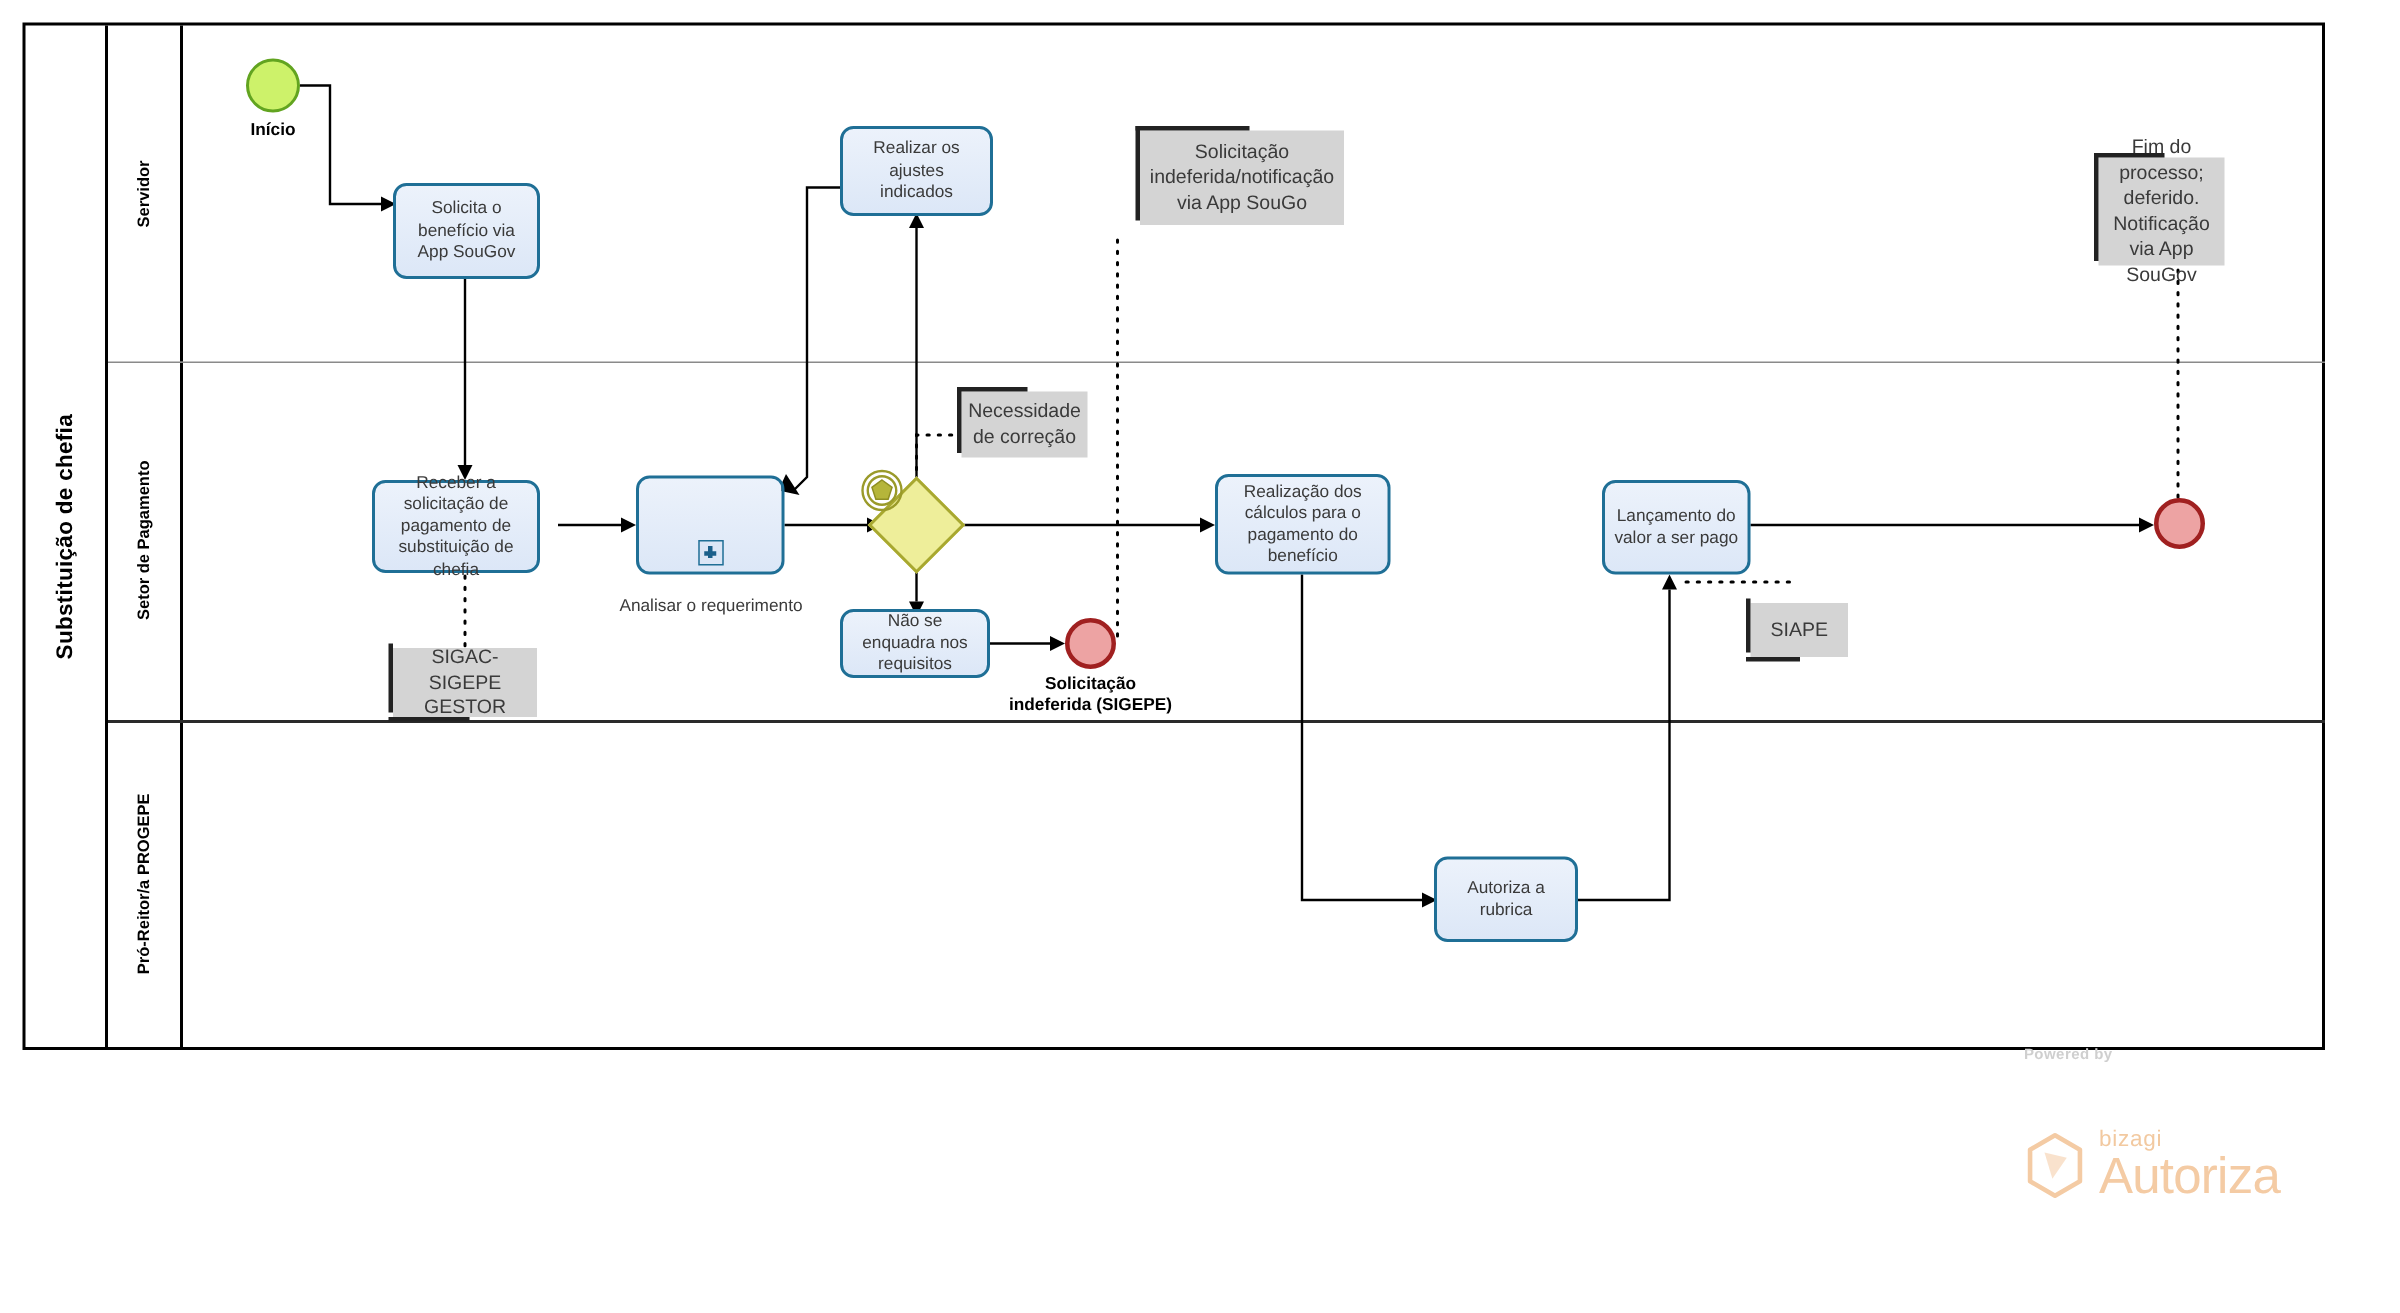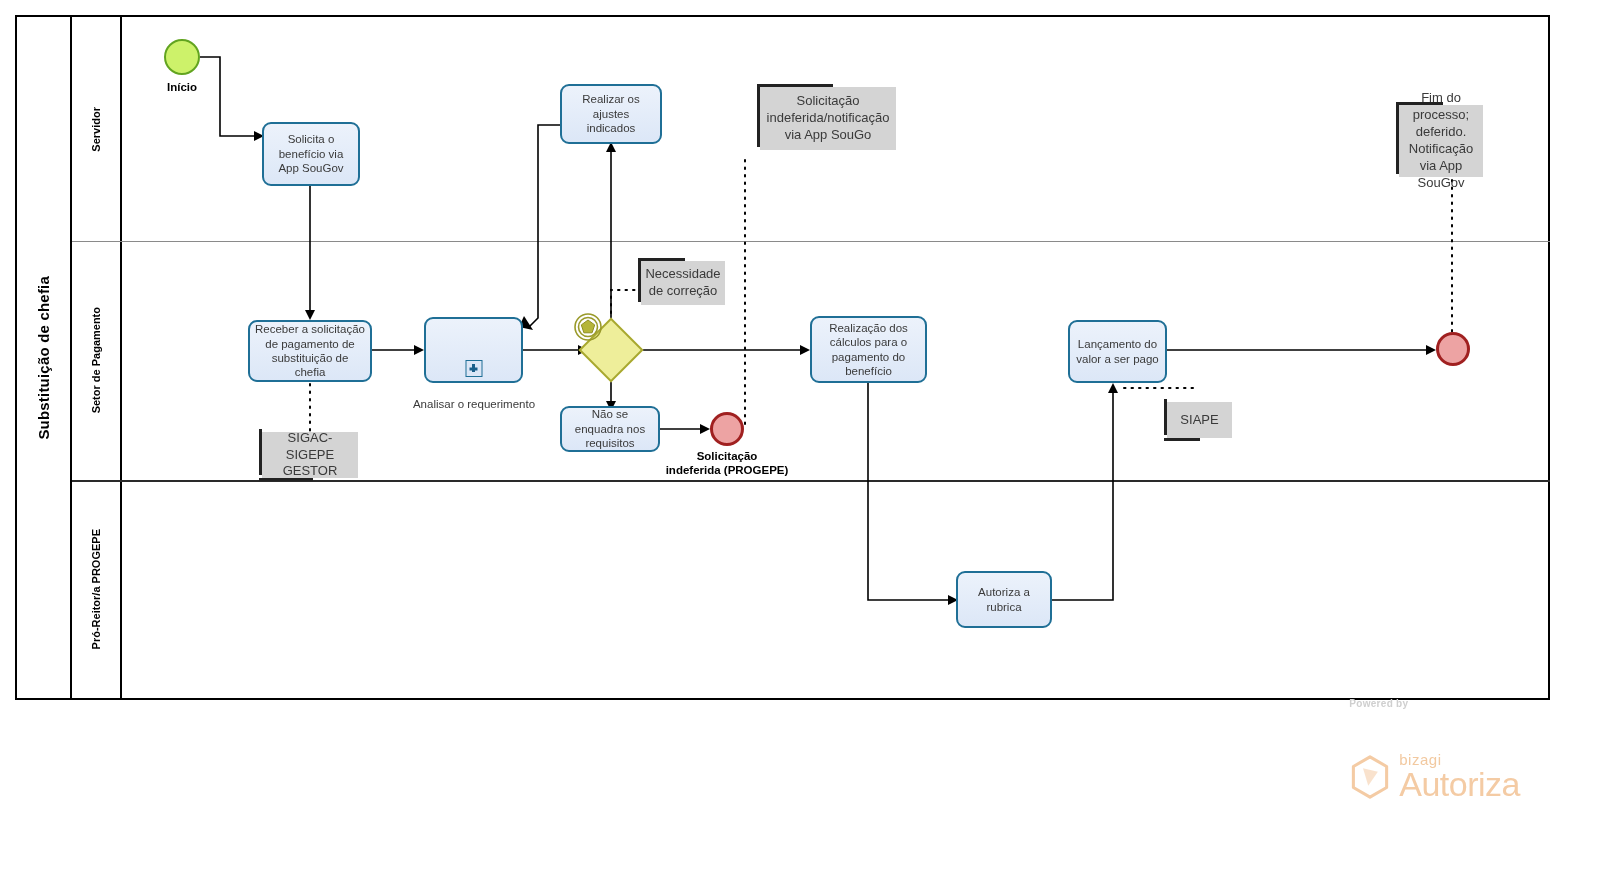--- a/index.html
+++ b/index.html
@@ -339,41 +339,41 @@
     <path class="dotted" d="M 1452,180 L 1452,332"></path>
     <path class="dotted" d="M 1124,388 L 1198,388"></path>
   </svg>
 
   <div class="event start" style="left:164px; top:39px;"></div>
   <div class="event-label" style="left:134px; top:81px; width:96px;">Início</div>
 
   <div class="event end" style="left:710px; top:412px;"></div>
   <div class="event-label" style="left:645px; top:450px; width:164px;">
     <div>Solicitação</div>
-    <div>indeferida (PROGEPE)</div>
+    <div>indeferida (SIGEPE)</div>
   </div>
 
   <div class="event end" style="left:1436px; top:332px;"></div>
 
   <div class="gateway" style="left:588px; top:327px;"></div>
   <svg class="gateway-inner" style="left:588px; top:327px;" viewBox="0 0 46 46">
     <circle cx="23" cy="23" r="13" fill="none" stroke="#9a9a2a" stroke-width="1.6"></circle>
     <circle cx="23" cy="23" r="9.5" fill="none" stroke="#9a9a2a" stroke-width="1.6"></circle>
     <polygon points="23,16 29.7,20.9 27.1,28.8 18.9,28.8 16.3,20.9" fill="#b5b53a" stroke="#8f8f22" stroke-width="1"></polygon>
   </svg>
 
   <div class="task" style="left:262px; top:104px; width:98px; height:64px;margin-top:18px;">
     <span>Solicita o benefício via App SouGov</span>
   </div>
 
   <div class="task" style="left:560px; top:84px; width:102px; height:60px;">
     <span>Realizar os ajustes indicados</span>
   </div>
 
-  <div class="task" style="left:248px; top:320px; width:124px; height:62px;">
+  <div class="task" style="left:248px; top:320px; width:112px; height:62px;">
     <span>Receber a solicitação de pagamento de substituição de chefia</span>
   </div>
 
   <div class="task subprocess" style="left:424px; top:317px; width:99px; height:66px;">
     <span class="subprocess-marker"></span>
   </div>
   <div class="ext-label" style="left:400px; top:398px; width:148px;">Analisar o requerimento</div>
 
   <div class="task" style="left:560px; top:406px; width:100px; height:46px;">
     <span>Não se enquadra nos requisitos</span>

